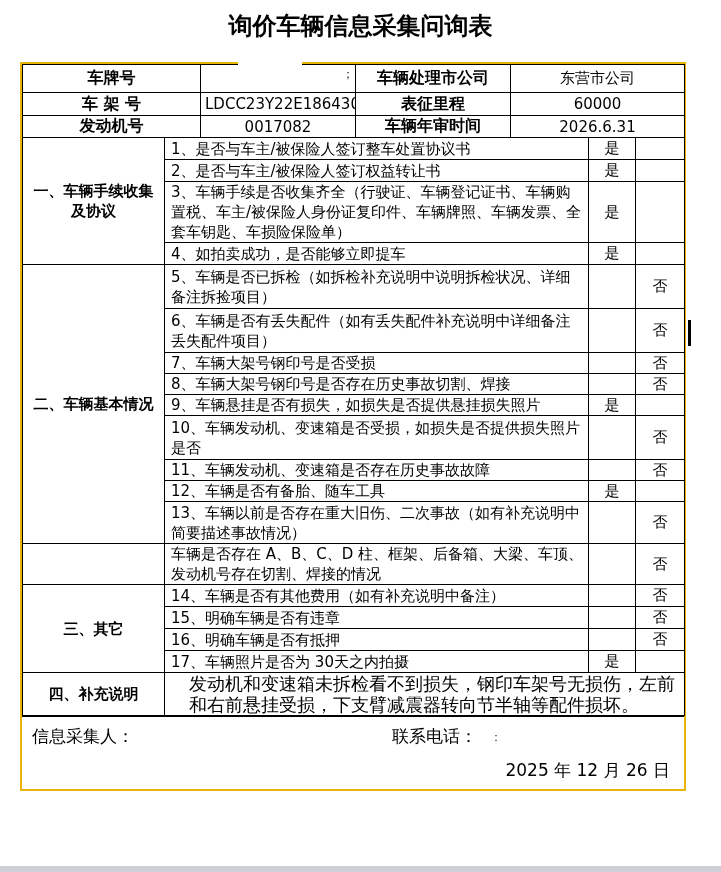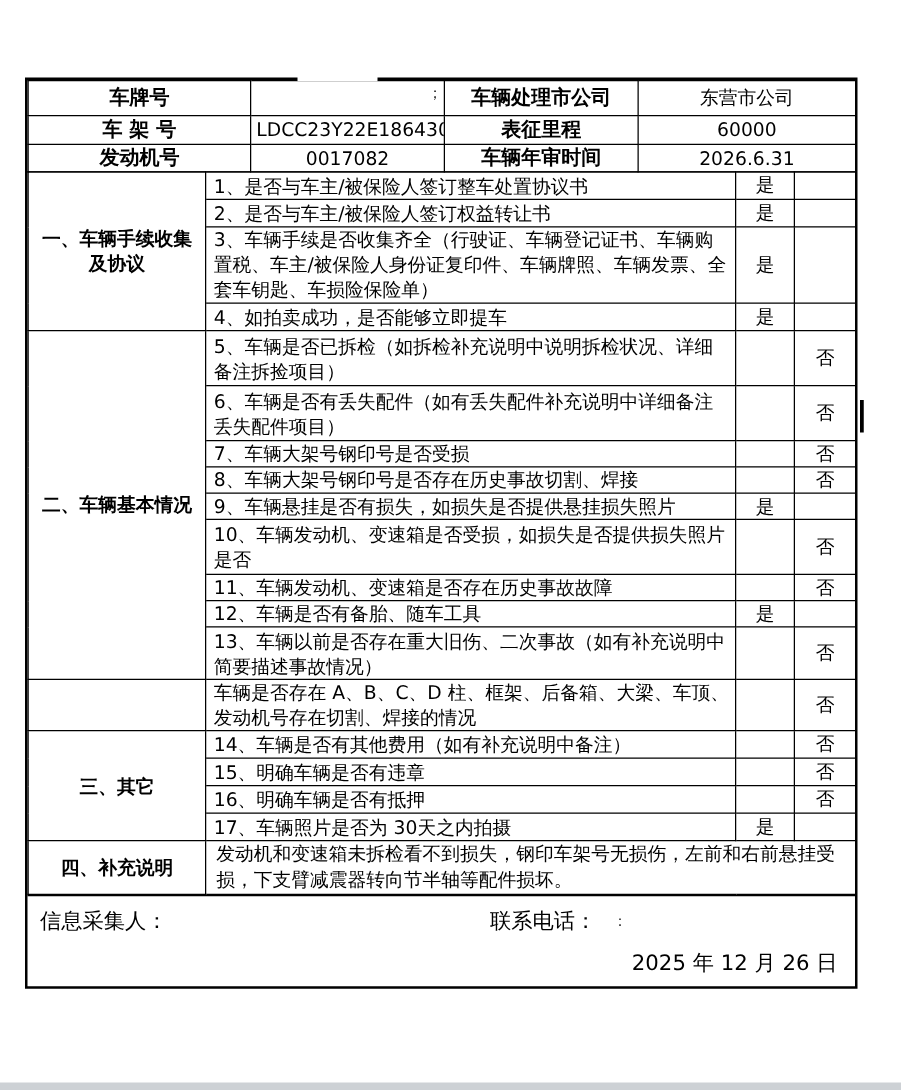--- a/index.html
+++ b/index.html
@@ -1,52 +1,53 @@
 <!DOCTYPE html>
 <html><head>
 <meta charset="utf-8">
 <style>
   html,body{margin:0;padding:0;background:#fff;}
   body{width:721px;height:872px;position:relative;font-family:"DejaVu Sans","Liberation Sans",sans-serif;color:#000;}
   .page{position:absolute;inset:0;background:#fff;overflow:hidden;}
   .title{position:absolute;top:10px;left:0;width:100%;text-align:center;font-size:24px;font-weight:bold;}
-  .doc{position:absolute;left:20px;top:62px;width:662px;border:2px solid #000000;background:#fff;}
+  .doc{position:absolute;left:20px;top:62px;width:662px;border:2px solid #eab308;background:#fff;}
   table{border-collapse:collapse;table-layout:fixed;width:662px;}
   .q-table{margin-top:-1px;}
   td{border:1px solid #000;font-size:15px;padding:0 4px;overflow:hidden;vertical-align:middle;}
   
   .info-label{font-weight:bold;text-align:center;font-size:16px;}
   .info-value{text-align:center;font-size:15px;margin-top:40px;}
   .v-top{vertical-align:top;padding-top:2px;}
   .model-line1{text-align:center;letter-spacing:9px;font-size:15px;}
   .model-line2{text-align:left;font-size:15px;}
   
   .section-cell{font-weight:bold;text-align:center;font-size:15px;line-height:20px;}
   .q-cell{text-align:left;font-size:15px;line-height:20px;padding-left:6px;}
   .a-cell{text-align:center;font-size:15px;}
-  .supp-cell{text-align:left;font-size:15px;line-height:21px;padding-left:8px;border-radius:12px;}
+  .supp-cell{text-align:left;font-size:18px;line-height:21px;padding-left:24px;border-radius:12px;}
   
   .footer{position:relative;height:72px;border-top:1px solid #000;}
   .collector{position:absolute;left:10px;top:8px;font-size:17px;}
   .phone{position:absolute;left:370px;top:8px;font-size:17px;}
   .phone-frag{position:absolute;left:468px;top:12px;font-size:12px;color:#333;}
   .date{position:absolute;right:14px;top:42px;font-size:17px;}
   
   .note{position:absolute;left:8px;top:847px;font-size:15px;font-weight:bold;}
   .note-prefix{text-decoration:underline;}
   .bottom-bar{position:absolute;left:0;top:866px;width:721px;height:6px;background:#cdd1d5;}
   .border-gap{position:absolute;left:238px;top:61px;width:64px;height:4px;background:#fff;}
   .plate-frag{position:absolute;left:342px;top:66px;font-size:12px;color:#222;}
   .cursor-bar{position:absolute;left:688px;top:320px;width:3px;height:26px;background:#000;}
 </style>
 </head>
 <body>
 
 <div class="page">
 
+  <div class="title">询价车辆信息采集问询表</div>
 
   <div class="doc">
 
     <table>
       <colgroup>
           <col style="width:178px">
           <col style="width:155px">
           <col style="width:155px">
           <col style="width:174px">
         </colgroup>

